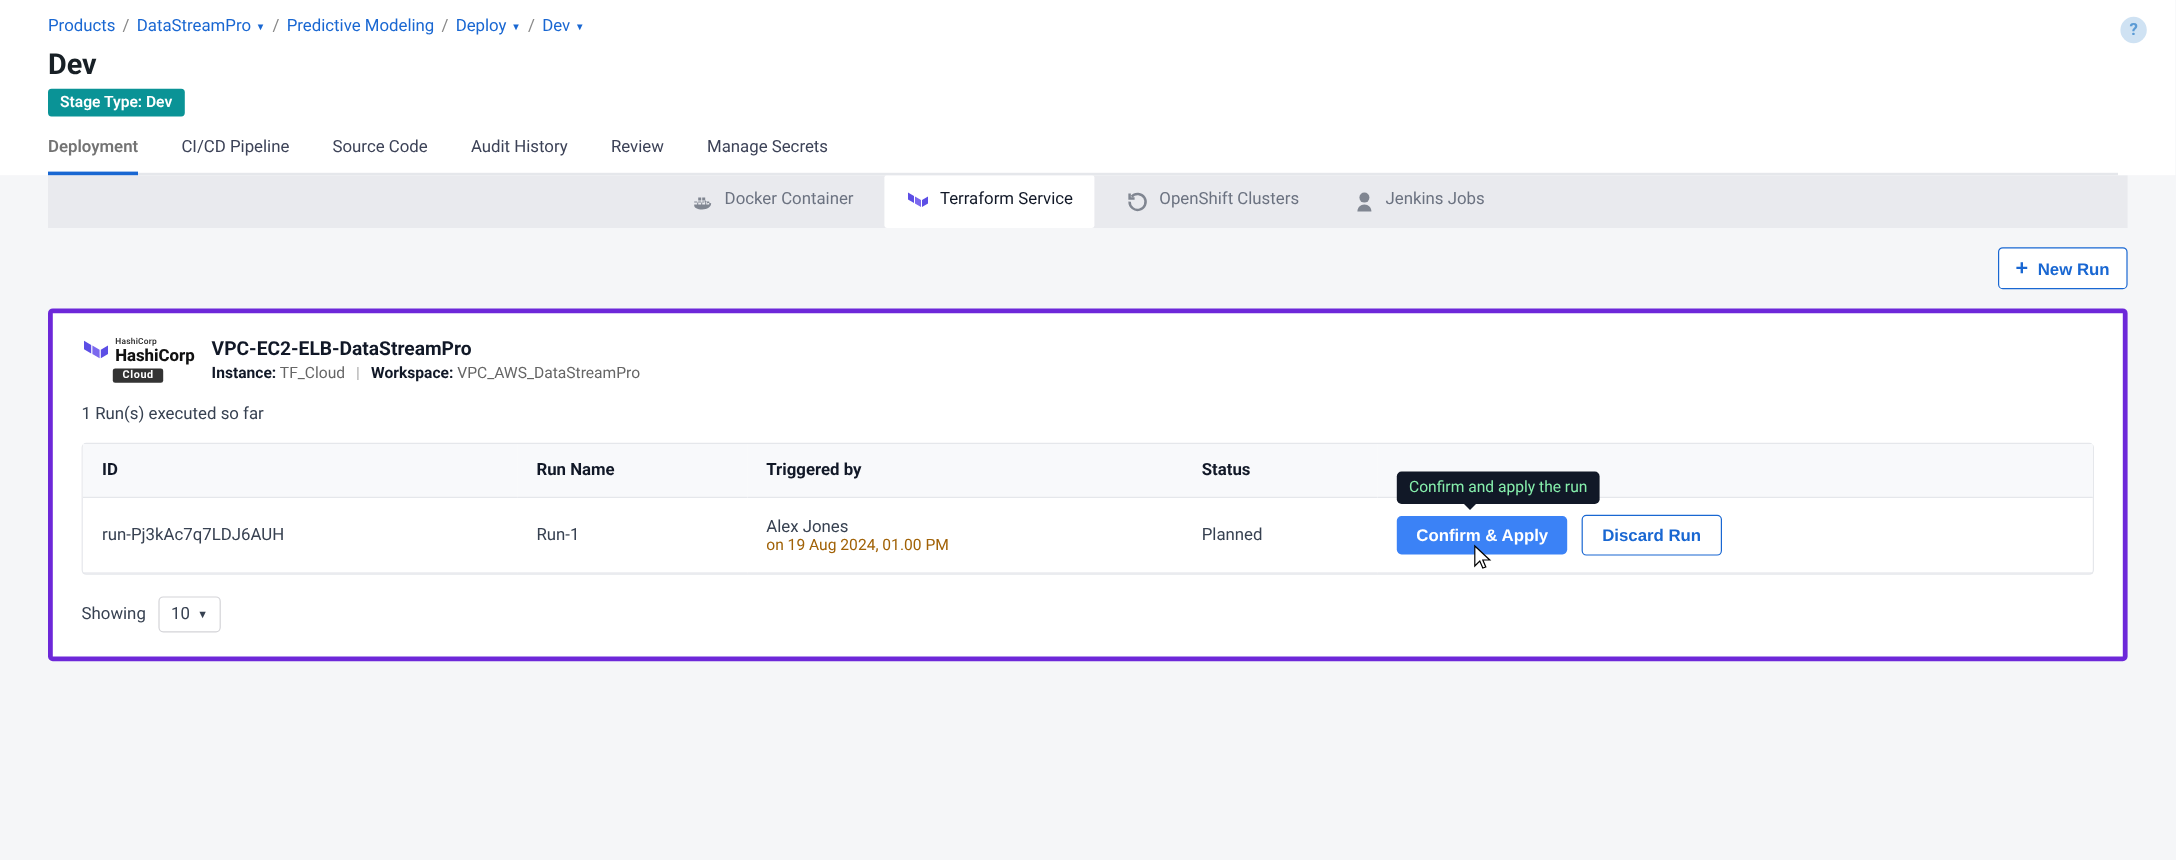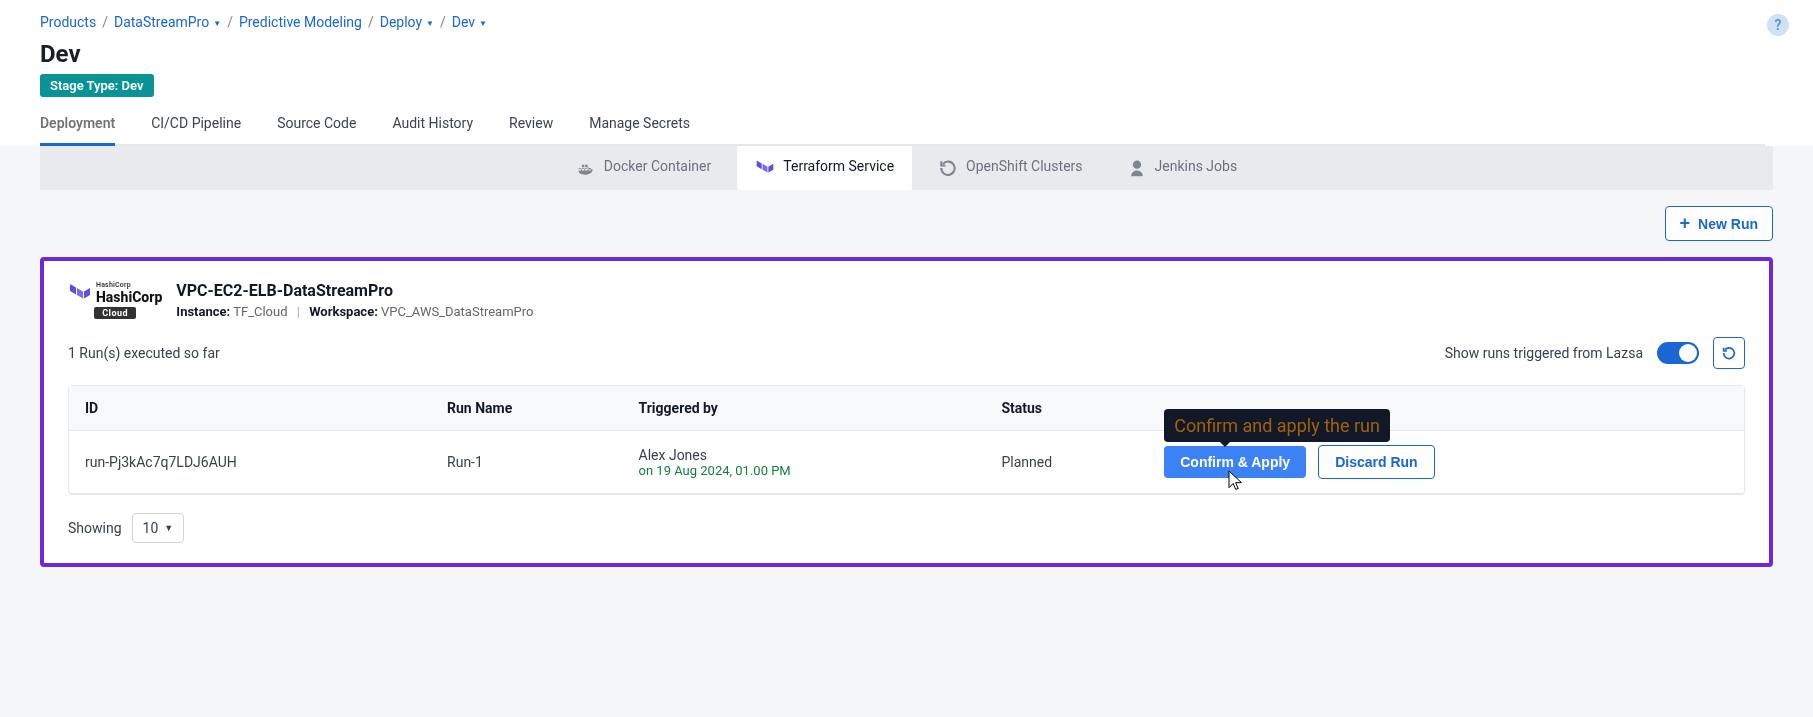--- a/index.html
+++ b/index.html
@@ -54,27 +54,27 @@
   .exec-right { display: flex; align-items: center; gap: 14px; font-size: 14px; color: #374151; }
 
   .toggle { width: 42px; height: 22px; border-radius: 12px; background: #1967d2; position: relative; cursor: pointer; }
   .toggle .knob { position: absolute; width: 18px; height: 18px; background: #fff; border-radius: 50%; top: 2px; right: 2px; }
 
   .sq-btn { width: 32px; height: 32px; border: 1px solid #1967d2; border-radius: 4px; display: flex; align-items: center; justify-content: center; cursor: pointer; color: #1967d2; background: #fff; }
 
   table.runs { width: 100%; border: 1px solid #e5e7eb; border-radius: 4px; margin-top: 16px; border-collapse: separate; border-spacing: 0; }
   table.runs th { text-align: left; font-size: 14px; font-weight: 700; color: #111827; padding: 14px 16px; background: #f8f9fb; border-bottom: 1px solid #e5e7eb;}
   table.runs td { padding: 14px 16px; font-size: 14px; color: #374151; border-bottom: 1px solid #e5e7eb; vertical-align: middle; }
-  .trig-sub { font-size: 13px; color: #15803d; }
+  .trig-sub { font-size: 13px; color: #a16207; }
 
   .row-actions { display: flex; gap: 12px; align-items: center; position: relative; }
   .btn-blue-soft { background: #3b82f6; color: #fff; border: none; padding: 8px 16px; border-radius: 4px; font-size: 14px; font-weight: 600; cursor: pointer; }
   .btn-outline-blue2 { background: #fff; border: 1px solid #1967d2; color: #1967d2; padding: 8px 16px; border-radius: 4px; font-size: 14px; font-weight: 600; cursor: pointer; }
 
-  .tooltip { position: absolute; top: -36px; left: 0; background: #111827; color: #a16207; font-size: 18px; padding: 6px 10px; border-radius: 4px; white-space: nowrap; }
+  .tooltip { position: absolute; top: -36px; left: 0; background: #111827; color: #86efac; font-size: 13px; padding: 6px 10px; border-radius: 4px; white-space: nowrap; }
   .tooltip::after { content: ''; position: absolute; bottom: -5px; left: 56px; width: 0; height: 0; border-left: 5px solid transparent; border-right: 5px solid transparent; border-top: 5px solid #111827; }
 
   .cursor { position: absolute; width: 20px; height: 24px; pointer-events: none; }
 
   .pager { display: flex; align-items: center; gap: 10px; margin-top: 18px; font-size: 14px; color: #374151; }
   .pager .sel { border: 1px solid #d4d4d8; border-radius: 4px; padding: 6px 10px; display: inline-flex; align-items: center; gap: 6px; cursor: pointer; }
 </style>
 </head>
 <body>
 
@@ -179,32 +179,20 @@
             <span class="sep">|</span>
             <b>Workspace:</b>
             <span>VPC_AWS_DataStreamPro</span>
           </div>
         </div>
       </div>
     </div>
 
     <div class="exec-row">
       <div class="exec-text">1 Run(s) executed so far</div>
-      <div class="exec-right">
-        <span>Show runs triggered from Lazsa</span>
-        <span class="toggle">
-            <span class="knob"></span>
-          </span>
-        <span class="sq-btn">
-          <svg width="16" height="16" viewBox="0 0 24 24" fill="none" stroke="#1967d2" stroke-width="2.5">
-              <path d="M4 12a8 8 0 1 0 2-5"></path>
-              <path d="M4 4v5h5"></path>
-            </svg>
-        </span>
-      </div>
     </div>
 
     <table class="runs">
       <thead>
         <tr>
           <th>ID</th>
           <th>Run Name</th>
           <th>Triggered by</th>
           <th>Status</th>
           <th></th>

